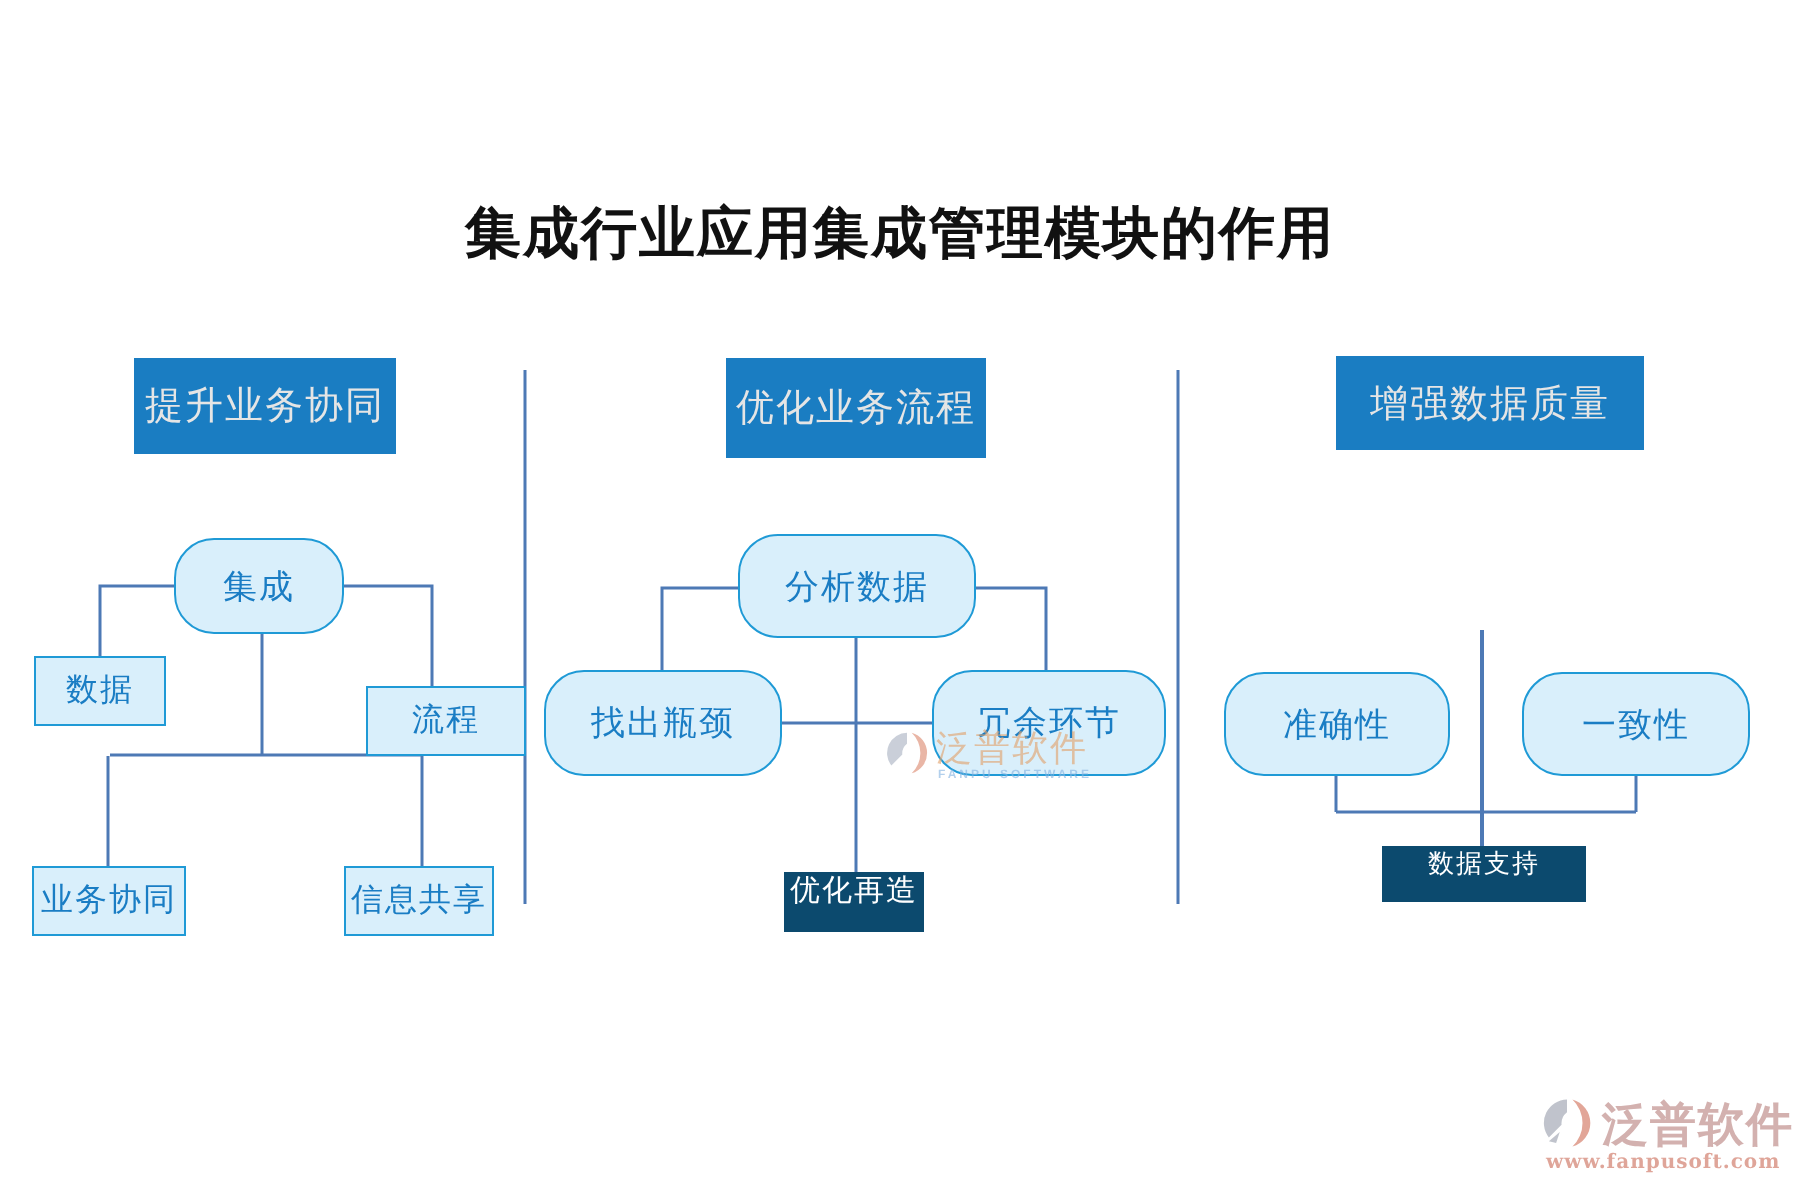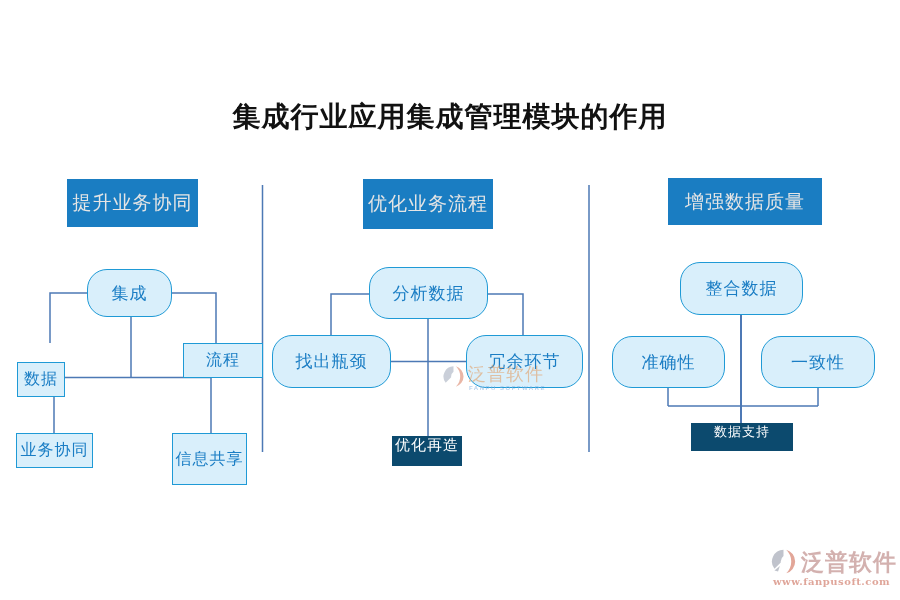--- a/index.html
+++ b/index.html
@@ -81,30 +81,30 @@
       <path d="M818,388 V406"></path>
     </g>
   </svg>
 
   <div class="hdr" style="left:67px;top:179px;width:131px;height:48px">
     <span>提升业务协同</span>
   </div>
   <div class="node big" style="left:87px;top:269px;width:85px;height:48px">
     <span>集成</span>
   </div>
-  <div class="node" style="left:17px;top:362px;width:48px;height:35px">
+  <div class="node" style="left:17px;top:328px;width:66px;height:35px">
     <span>数据</span>
   </div>
   <div class="node" style="left:183px;top:343px;width:80px;height:35px">
     <span>流程</span>
   </div>
   <div class="node" style="left:16px;top:433px;width:77px;height:35px">
     <span>业务协同</span>
   </div>
-  <div class="node" style="left:172px;top:433px;width:75px;height:52px">
+  <div class="node" style="left:172px;top:433px;width:75px;height:35px">
     <span>信息共享</span>
   </div>
 
   <div class="hdr" style="left:363px;top:179px;width:130px;height:50px">
     <span>优化业务流程</span>
   </div>
   <div class="node big" style="left:369px;top:267px;width:119px;height:52px">
     <span>分析数据</span>
   </div>
   <div class="node big" style="left:272px;top:335px;width:119px;height:53px">
@@ -112,23 +112,20 @@
   </div>
   <div class="node big" style="left:466px;top:335px;width:117px;height:53px">
     <span>冗余环节</span>
   </div>
   <div class="dark" style="left:392px;top:436px;width:70px;height:30px;font-size:15px">
     <span>优化再造</span>
   </div>
 
   <div class="hdr" style="left:668px;top:178px;width:154px;height:47px">
     <span>增强数据质量</span>
-  </div>
-  <div class="node big" style="left:680px;top:262px;width:123px;height:53px">
-    <span>整合数据</span>
   </div>
   <div class="node big" style="left:612px;top:336px;width:113px;height:52px">
     <span>准确性</span>
   </div>
   <div class="node big" style="left:761px;top:336px;width:114px;height:52px">
     <span>一致性</span>
   </div>
   <div class="dark" style="left:691px;top:423px;width:102px;height:28px;font-size:13px">
     <span>数据支持</span>
   </div>

